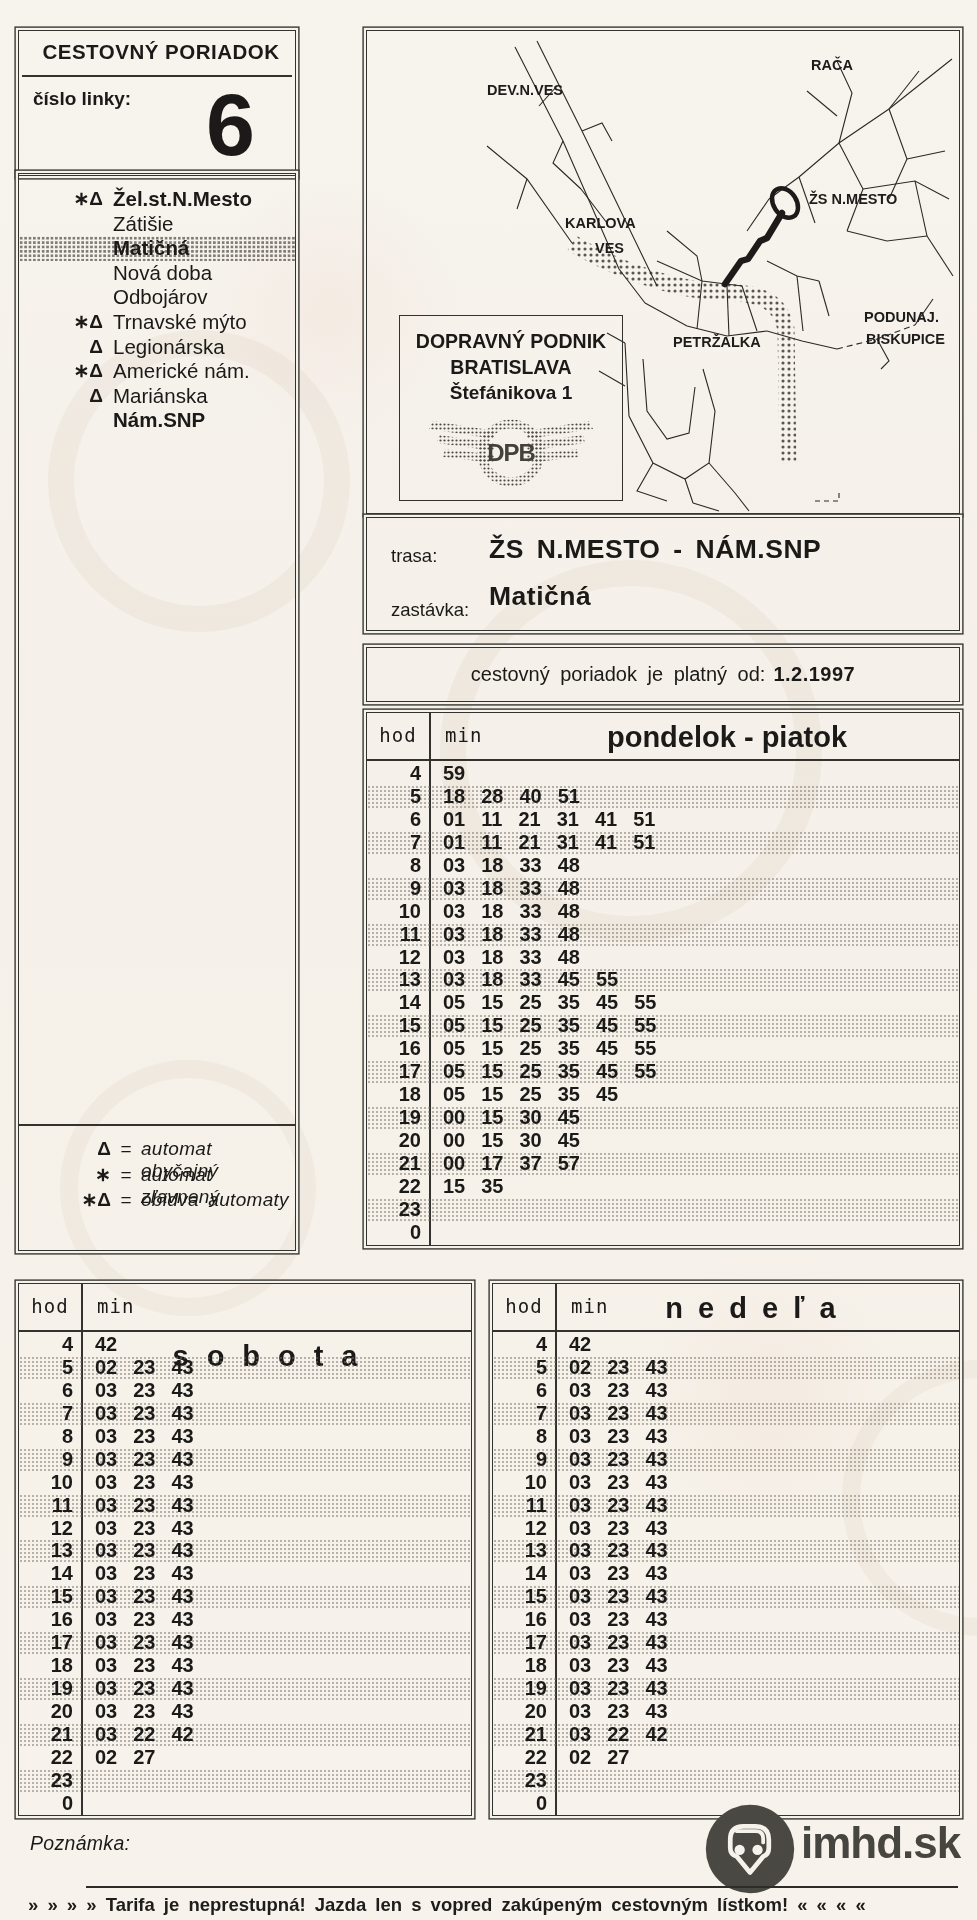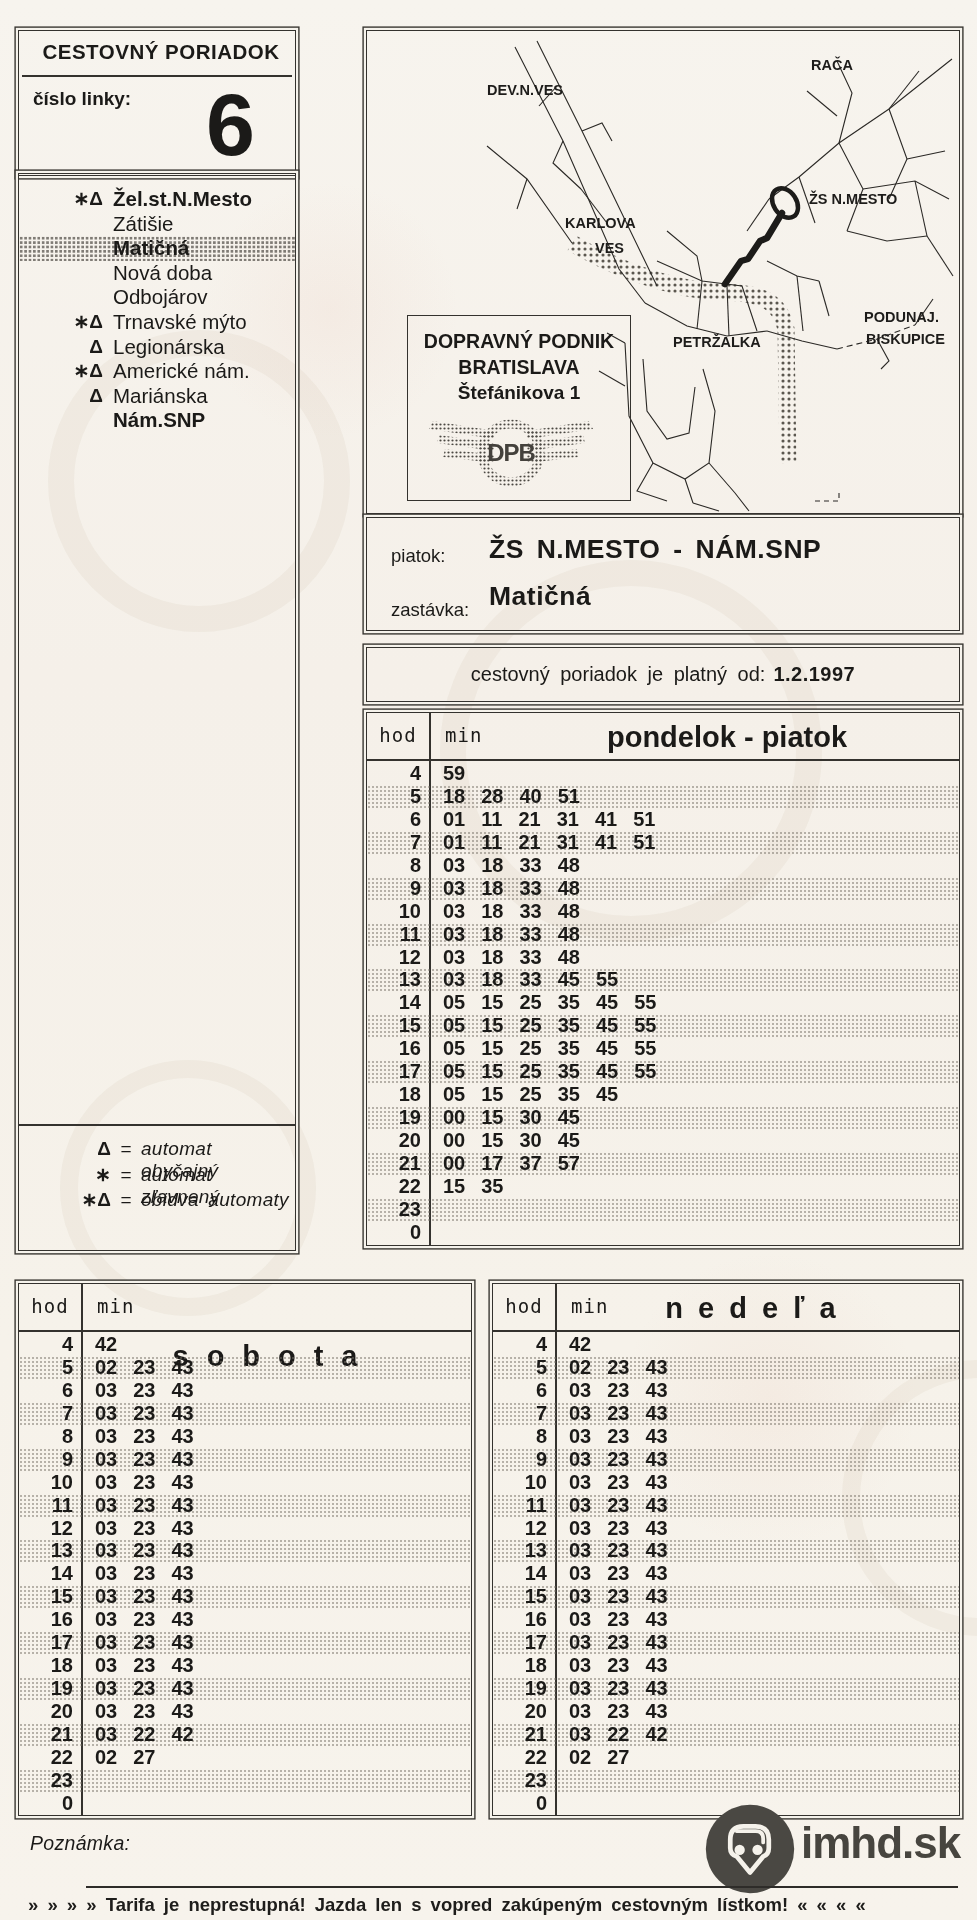--- a/index.html
+++ b/index.html
@@ -33,21 +33,21 @@
   #legend-rule{position:absolute;left:0;right:0;top:950px;height:1.5px;background:#34322e;}
   #legend-list{position:absolute;left:0;right:0;top:964px;}
   .lg-row{display:flex;align-items:baseline;height:25px;font-size:19px;}
   .lg-sym{width:92px;text-align:right;font-weight:700;flex:none;}
   .lg-eq{width:30px;text-align:center;flex:none;}
   .lg-txt{font-style:italic;letter-spacing:0.3px;word-spacing:4px;}
 
   
   #map-box{left:366px;top:30px;width:592px;height:482px;}
   #map-svg{position:absolute;left:0;top:0;}
-  #company-box{position:absolute;left:32px;top:284px;width:222px;height:184px;border:1.6px solid #34322e;margin-left:8px;}
+  #company-box{position:absolute;left:32px;top:284px;width:222px;height:184px;border:1.6px solid #34322e;}
   .co-line{text-align:center;font-weight:700;font-size:19.5px;}
   .co-l1{margin-top:14px;} .co-l2{margin-top:3px;} .co-l3{margin-top:3px;font-size:19px;}
 
   
   #route-box{left:366px;top:517px;width:592px;height:112px;}
   .rt-label{position:absolute;left:24px;font-size:18.5px;}
   .rt-value{position:absolute;left:122px;font-weight:700;font-size:26.5px;letter-spacing:0.5px;word-spacing:5px;}
   #trasa-label{top:27px;} #trasa-value{top:16px;}
   #zast-label{top:81px;text-align:right;}  #zast-value{top:63px;}
 
@@ -255,21 +255,21 @@
     </svg>
 
     <div id="company-box">
       <div class="co-line co-l1">DOPRAVNÝ PODNIK</div>
       <div class="co-line co-l2">BRATISLAVA</div>
       <div class="co-line co-l3">Štefánikova 1</div>
     </div>
   </div>
 
   <div class="box" id="route-box">
-    <div class="rt-label" id="trasa-label">piatok:</div>
+    <div class="rt-label" id="trasa-label">trasa:</div>
     <div class="rt-value" id="trasa-value">ŽS N.MESTO - NÁM.SNP</div>
     <div class="rt-label" id="zast-label">zastávka:</div>
     <div class="rt-value" id="zast-value">Matičná</div>
   </div>
 
   <div class="box" id="valid-box">
     <span id="valid-label">cestovný poriadok je platný od:</span>
     <span id="valid-date">1.2.1997</span>
   </div>
 

